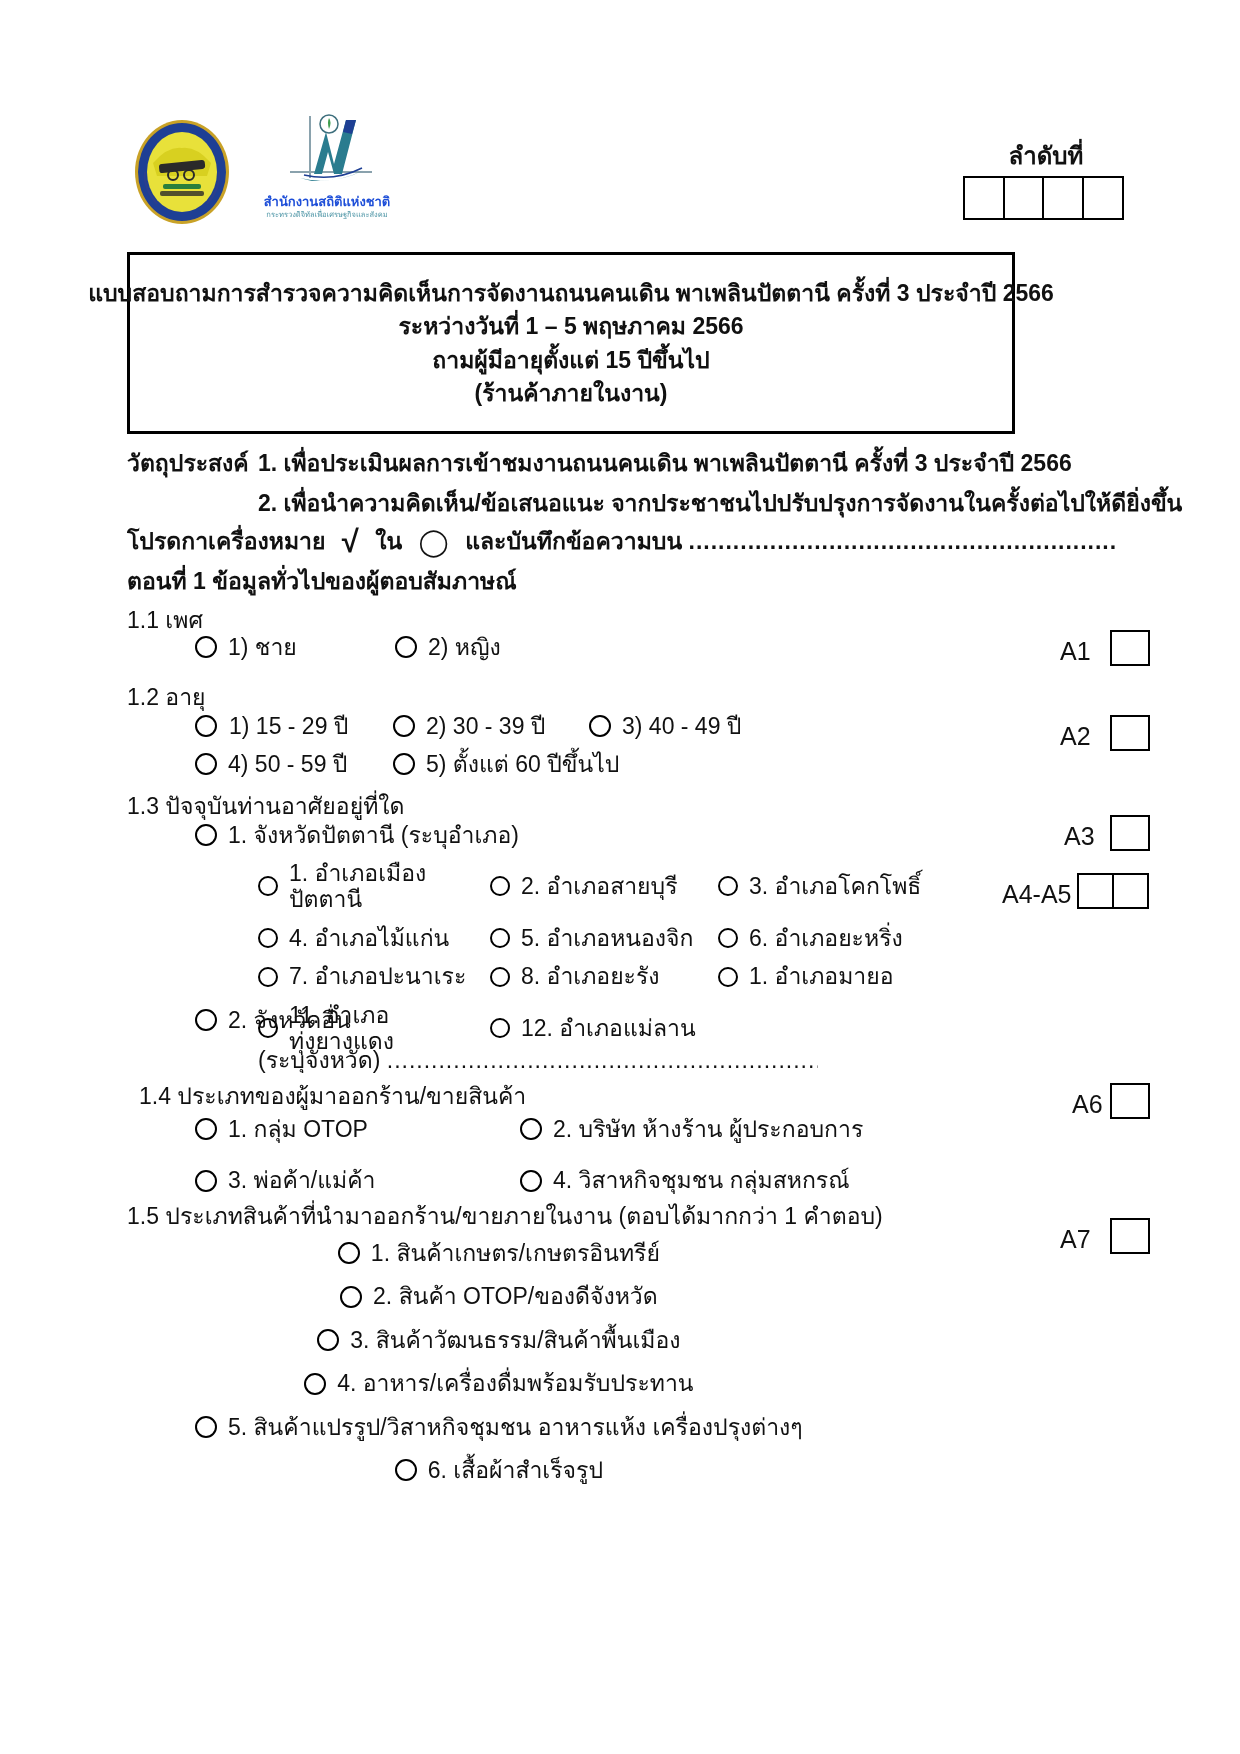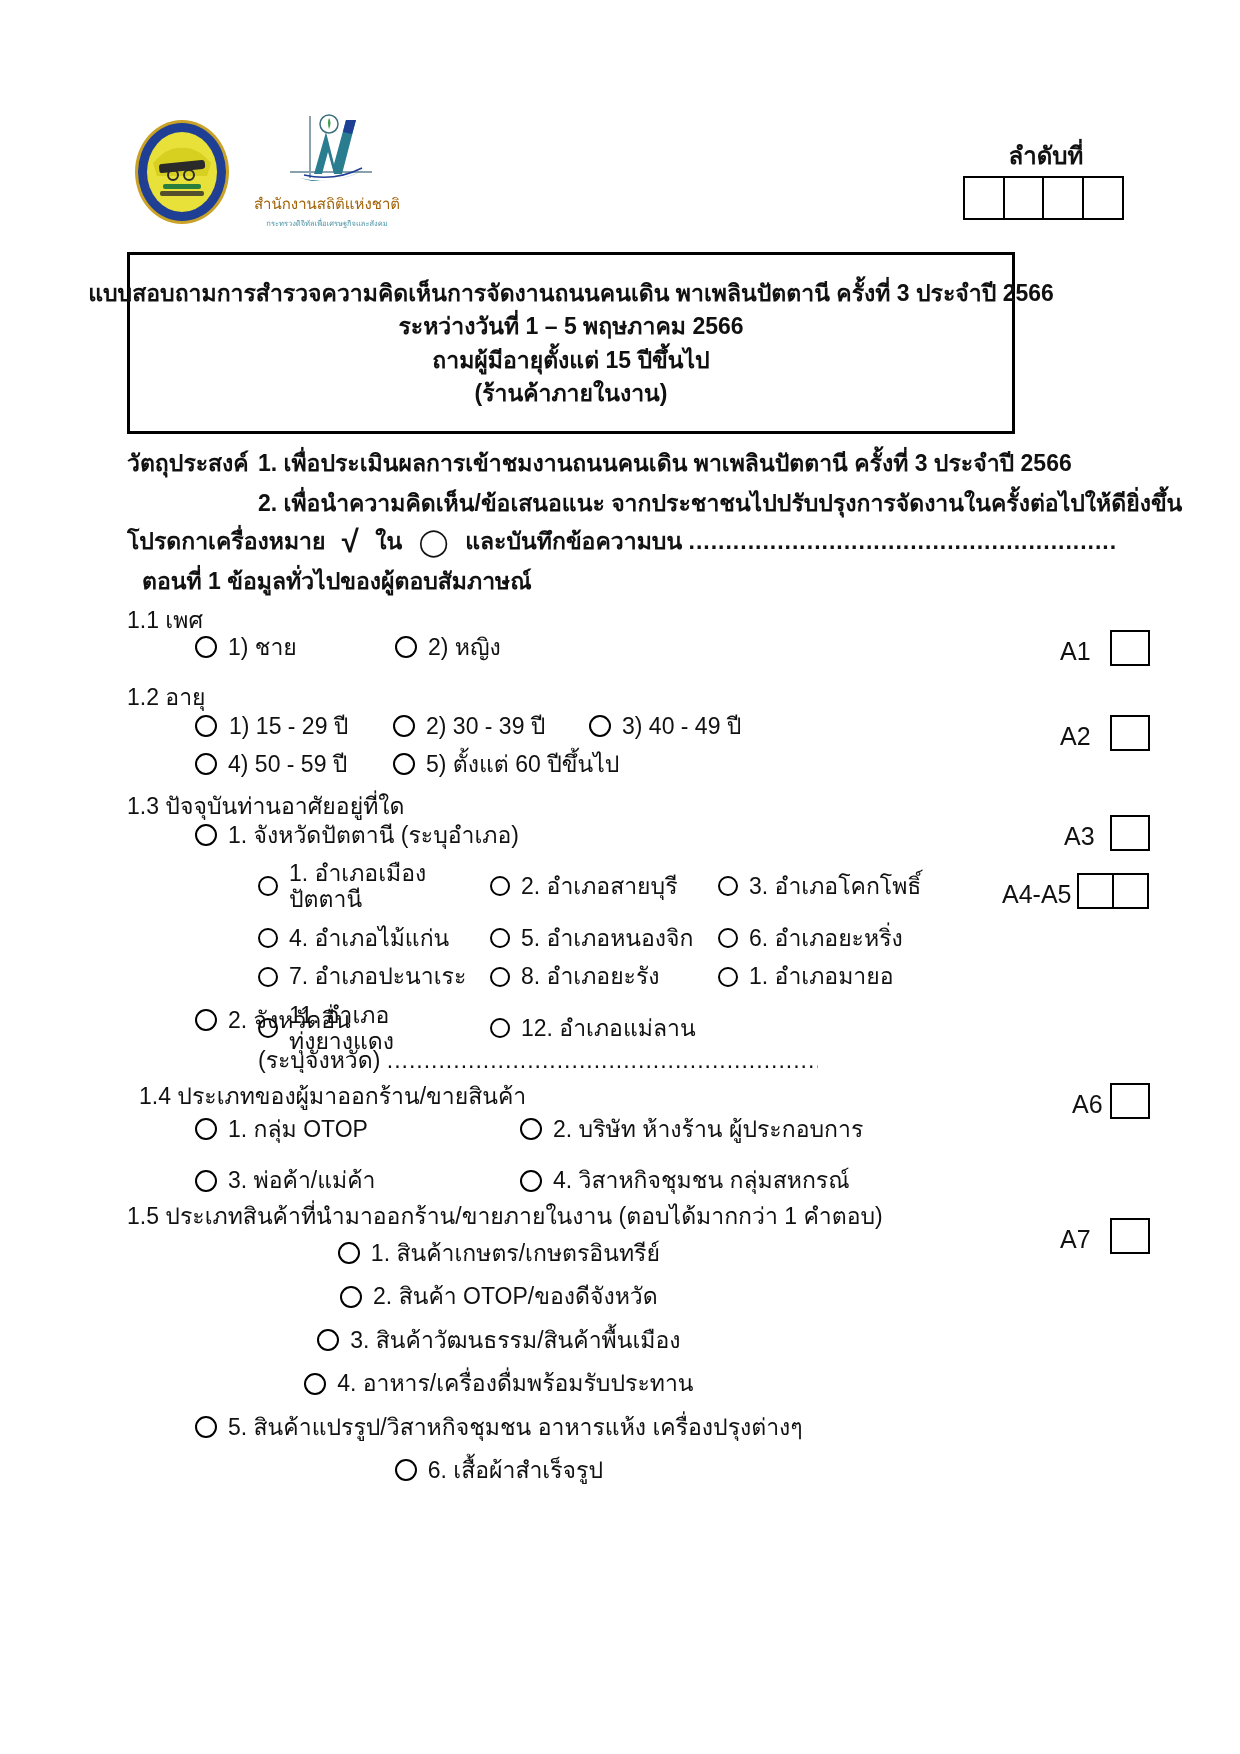--- a/index.html
+++ b/index.html
@@ -31,22 +31,22 @@
   }
   .circ.sm{width:20px;height:20px;}
   .optrow{display:flex;align-items:center;}
   
   .acode{font-size:25px;}
   .abox{width:40px;height:36px;border:2.5px solid #000;background:#fff;box-sizing:border-box;}
   .abox2{display:flex;}
   .abox2 .abox{width:37px;}
   .abox2 .abox + .abox{margin-left:-2.5px;}
   
-  .nso-title{color:#a16207;font-weight:normal;font-size:15px;white-space:nowrap;text-align:center;}
-  .nso-sub{color:#4a93a4;font-size:7.5px;white-space:nowrap;text-align:center;margin-top:7px;}
+  .nso-title{color:#1d4ed8;font-weight:bold;font-size:13px;white-space:nowrap;text-align:center;}
+  .nso-sub{color:#4a93a4;font-size:7.5px;white-space:nowrap;text-align:center;margin-top:1px;}
   .dots{letter-spacing:1px;overflow:hidden;}
   .instr{width:988px;overflow:hidden;white-space:nowrap;font-weight:bold;}
   .chk{font-size:31px;font-weight:bold;margin:0 10px;vertical-align:-3px;display:inline-block;}
   .bigO{font-size:27px;margin:0 10px;vertical-align:-2px;display:inline-block;}
   .grid-d{display:grid;grid-template-columns:232px 228px 230px;row-gap:12px;}
   .grid-14{display:grid;grid-template-columns:325px 400px;row-gap:25px;}
   .col-15{display:flex;flex-direction:column;gap:17px;}
 </style>
 </head>
 <body>
@@ -104,21 +104,21 @@
 
   <div class="abs instr" style="left:127px;top:524px;">
     <span>โปรดกาเครื่องหมาย</span>
     <span class="chk">√</span>
     <span>ใน</span>
     <span class="bigO">◯</span>
     <span>และบันทึกข้อความบน</span>
     <span class="dots">........................................................................................................</span>
   </div>
 
-  <div class="abs b nowrap" style="left:127px;top:568px;margin-left:15px;">ตอนที่ 1 ข้อมูลทั่วไปของผู้ตอบสัมภาษณ์</div>
+  <div class="abs b nowrap" style="left:127px;top:568px;">ตอนที่ 1 ข้อมูลทั่วไปของผู้ตอบสัมภาษณ์</div>
 
   <div class="abs nowrap" style="left:127px;top:607px;">1.1 เพศ</div>
   <div class="abs optrow" style="left:195px;top:634px;">
     <span class="opt" style="width:200px;">
       <span class="circ"></span>
       <span>1) ชาย</span>
     </span>
     <span class="opt">
       <span class="circ"></span>
       <span>2) หญิง</span>

